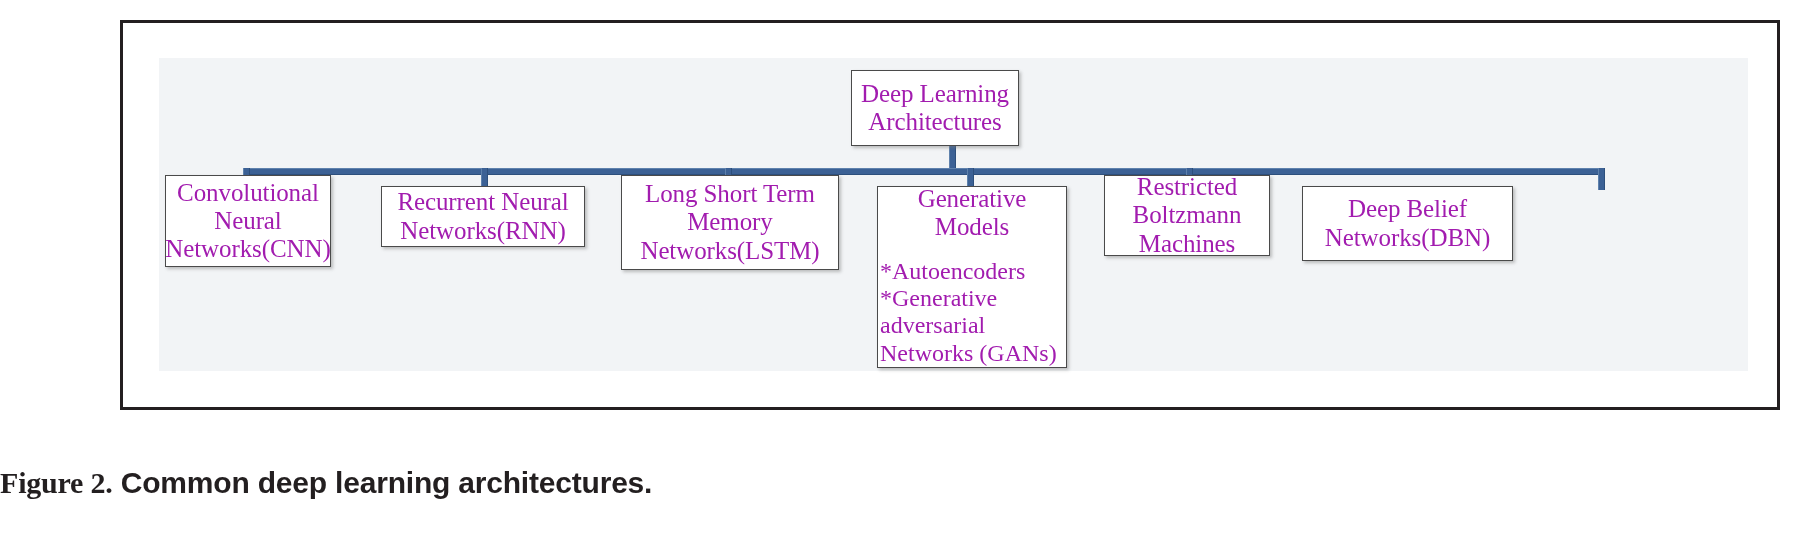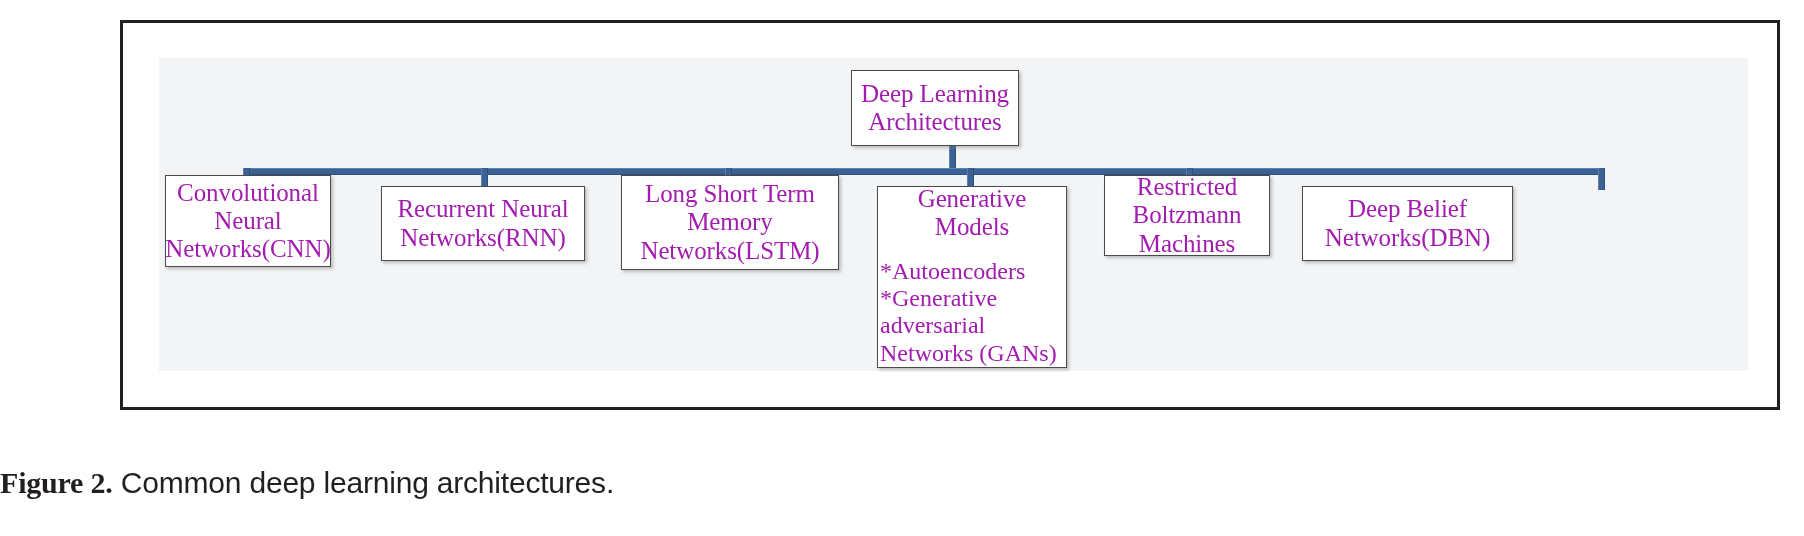--- a/index.html
+++ b/index.html
@@ -115,21 +115,21 @@
     font-family: "Liberation Sans", sans-serif;
     font-size: 30px;
     color: #231f20;
     letter-spacing: -0.2px;
   }
   .caption .caption-label {
     font-weight: bold;
     font-family: Liberation Serif, serif;
   }
   .caption .caption-text {
-    font-weight: normal;
+    font-weight: bold;
   }
 </style>
 </head>
 <body>
 
 <div id="root-canvas">
 
   <div class="figure-frame">
 
     <div class="diagram-panel">
@@ -149,21 +149,21 @@
         <div class="node-title">Deep Learning
 Architectures</div>
       </div>
 
       <div class="node node-cnn" style="left:6px; top:117px; width:166px; height:92px;">
         <div class="node-title">Convolutional
 Neural
 Networks(CNN)</div>
       </div>
 
-      <div class="node node-rnn" style="left:222px; top:128px; width:204px; height:75px;">
+      <div class="node node-rnn" style="left:222px; top:128px; width:204px; height:61px;">
         <div class="node-title">Recurrent Neural
 Networks(RNN)</div>
       </div>
 
       <div class="node node-lstm" style="left:462px; top:117px; width:218px; height:95px;">
         <div class="node-title">Long Short Term
 Memory
 Networks(LSTM)</div>
       </div>
 

